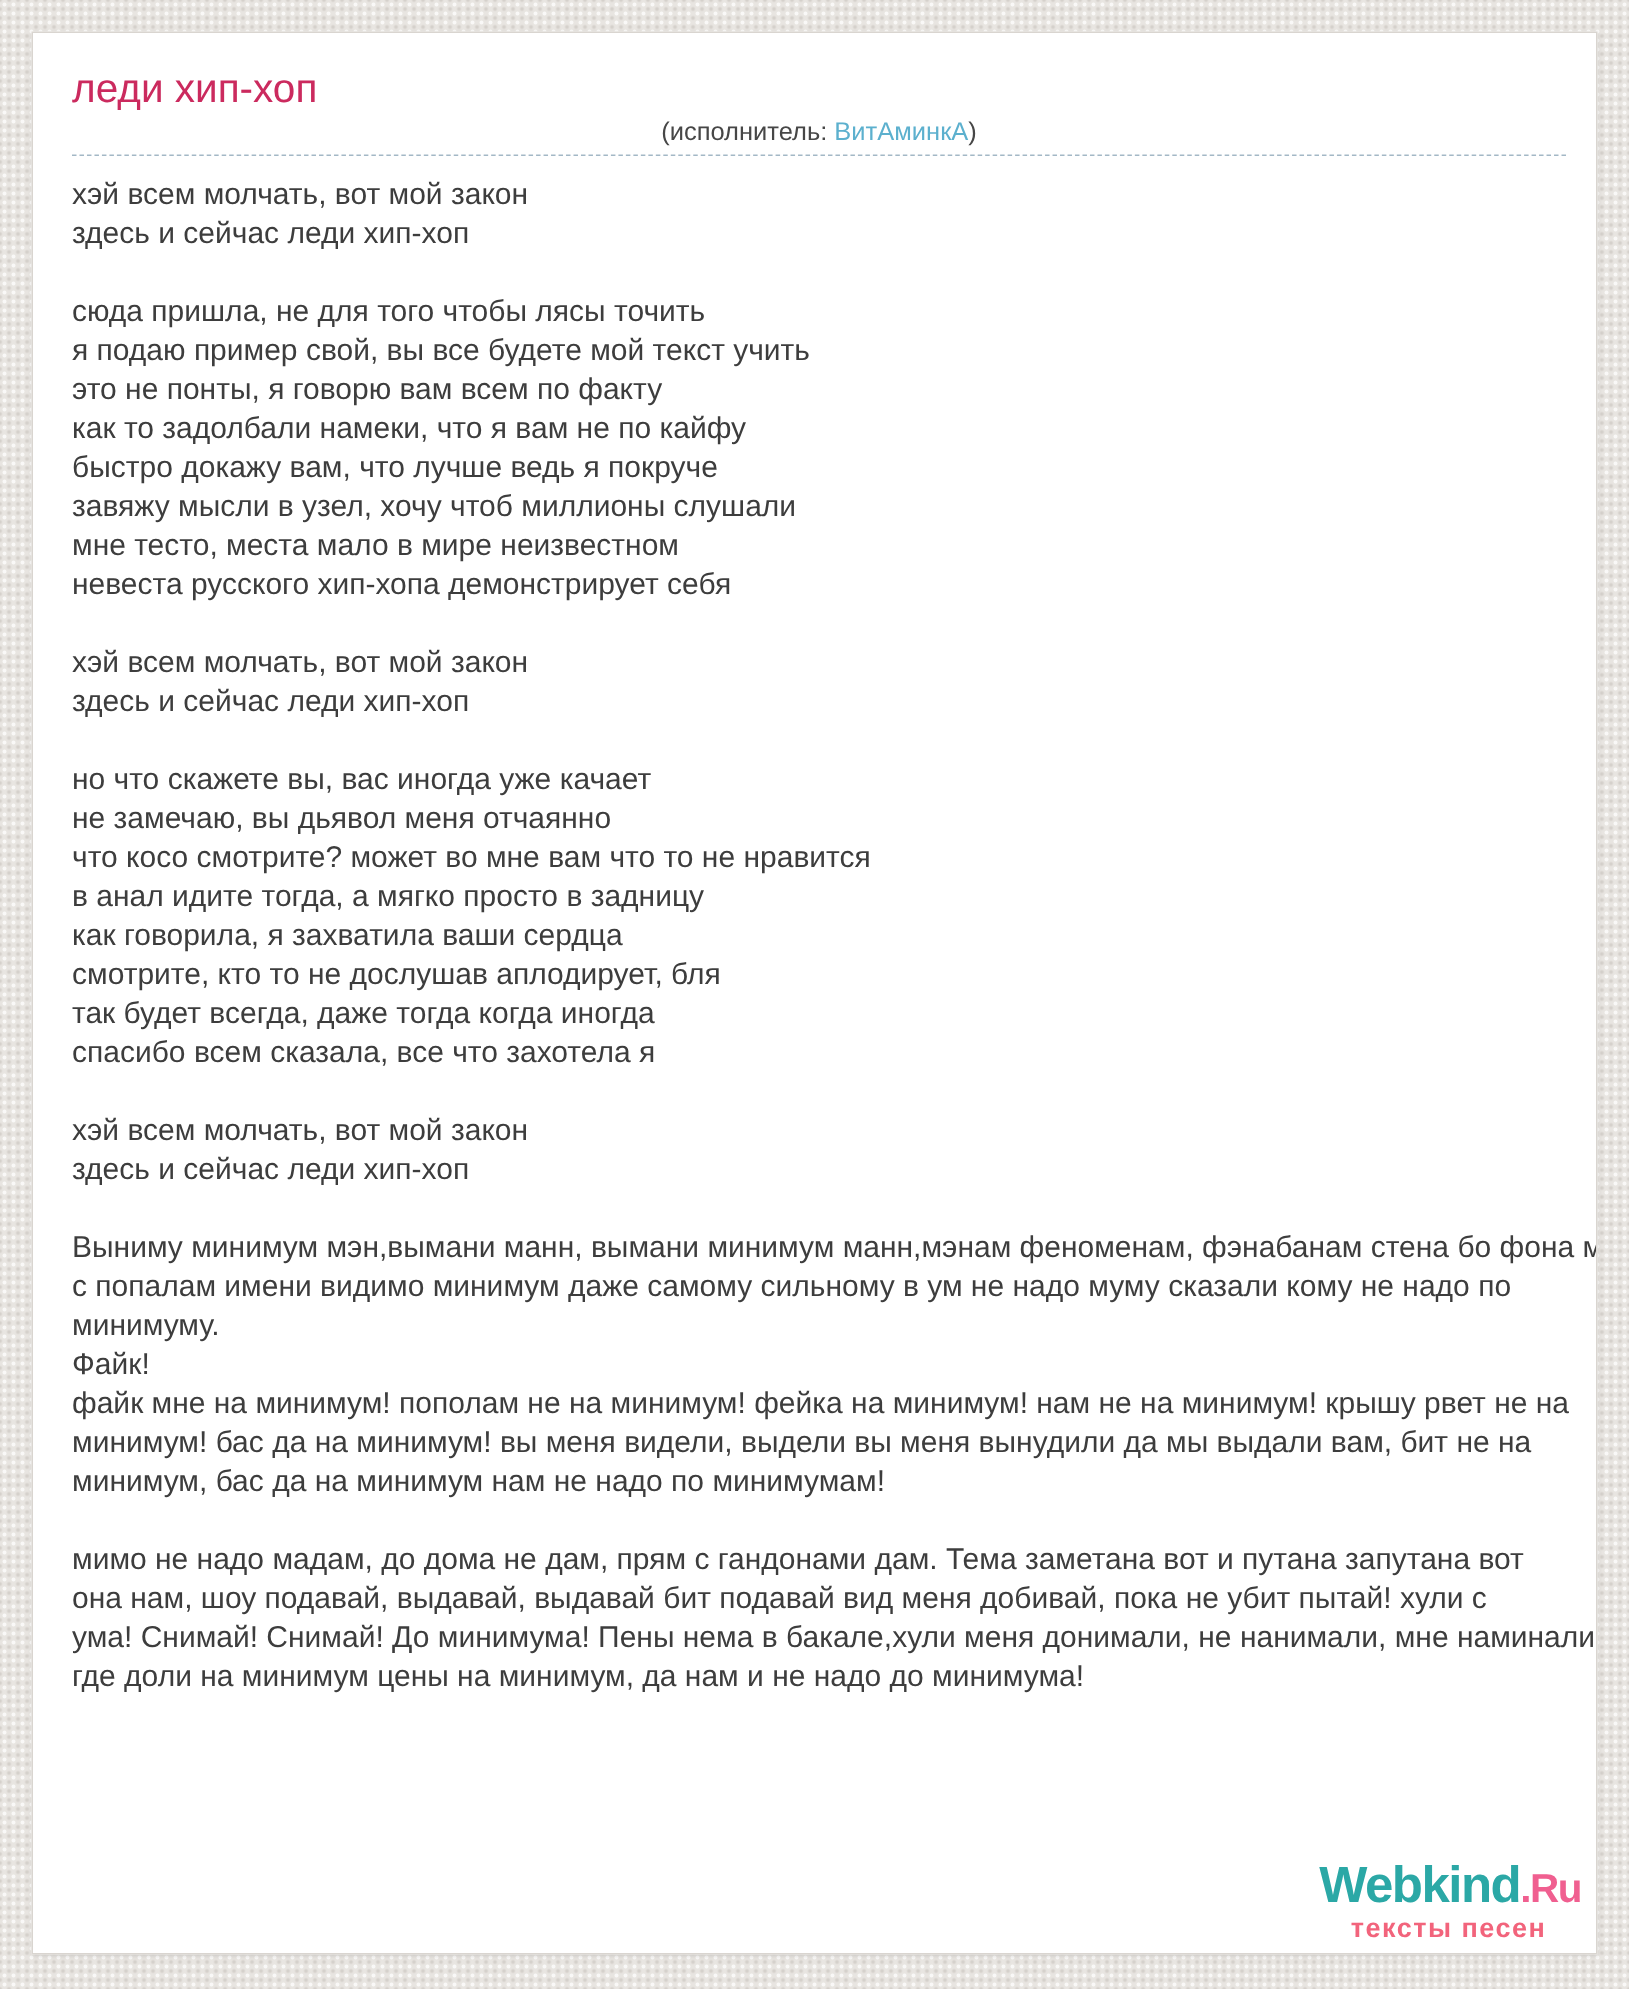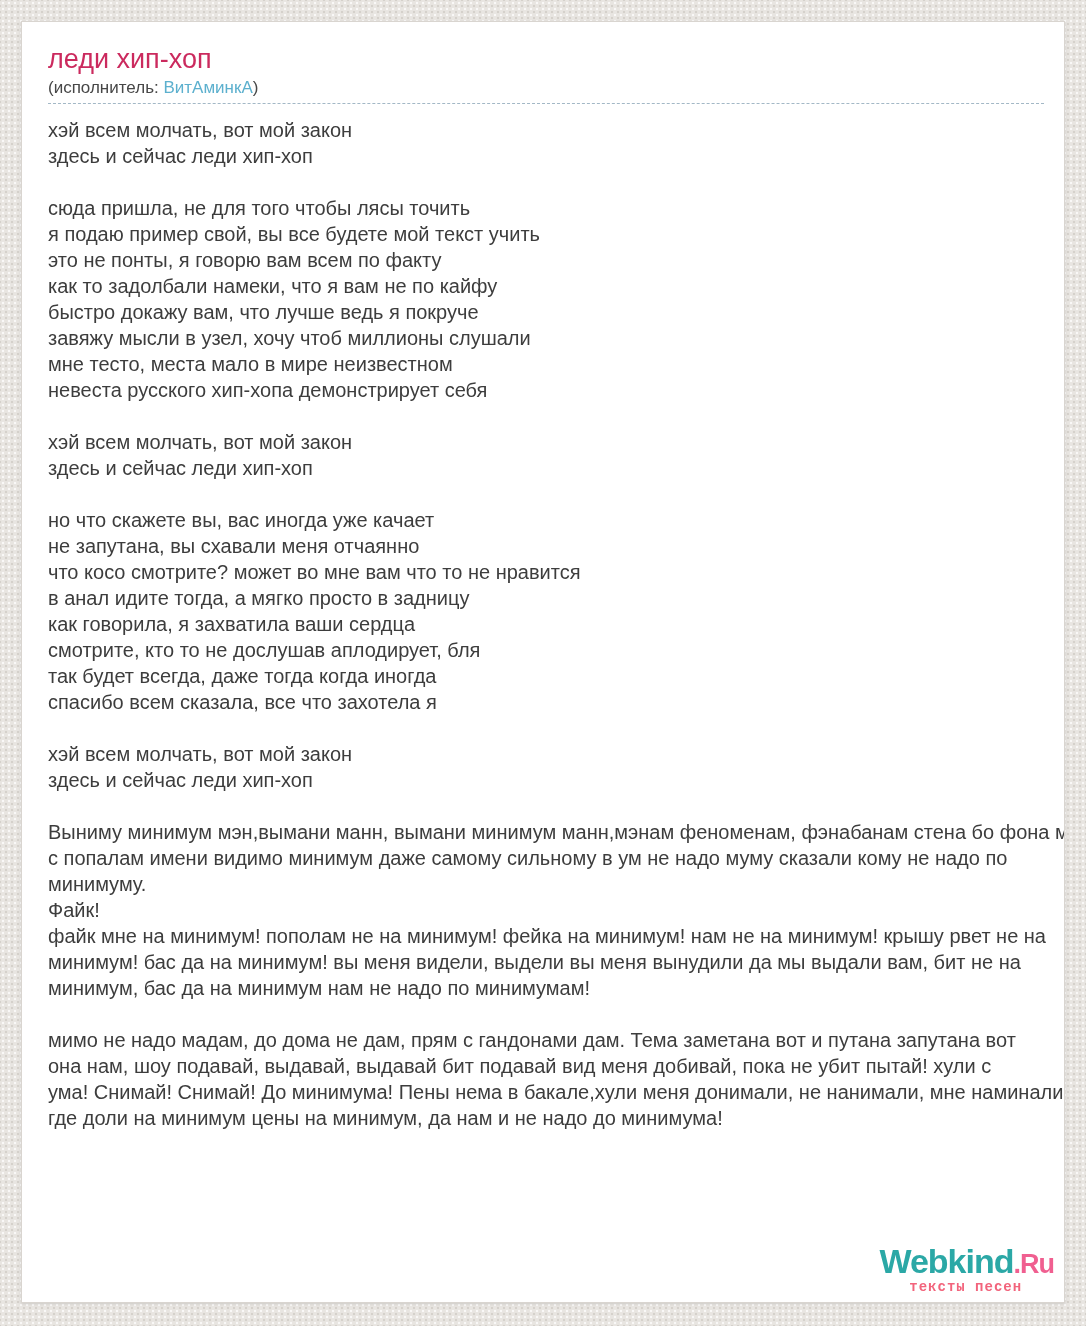--- a/index.html
+++ b/index.html
@@ -24,39 +24,39 @@
     padding:22px 4px 0 26px;
     overflow:hidden;
   }
   .page-header{border-bottom:1px dashed #a3b8c6;padding-bottom:5px;margin-right:16px;}
   h1.song-title{
     margin:0;padding:0;
     font-size:27px;line-height:31px;font-weight:400;
     color:#cb2a5e;
   }
   .subtitle{
-    font-size:17px;line-height:21px;color:#474747;margin-top:2px;
+    font-size:17px;line-height:21px;color:#474747;margin-top:2px;text-align:center;
   }
   .artist-link{color:#5cb0ce;text-decoration:none;cursor:pointer;}
   .lyrics{margin-top:13px;font-size:20px;line-height:26px;color:#3d3d3d;}
   .stanza{margin:0 0 26px 0;}
   .line{white-space:nowrap;}
   .logo{
     position:absolute;right:10px;bottom:8px;
     text-align:center;line-height:1;cursor:pointer;
   }
   .logo .brand{
     font-size:34px;font-weight:700;color:#2ba8a6;letter-spacing:-1px;
   }
   .logo .domain{
     font-size:27px;font-weight:700;color:#f05f90;letter-spacing:-1px;
   }
   .logo .tagline{
-    display:block;font-size:14px;font-weight:700;color:#f2647c;
-    letter-spacing:1px;margin-top:2px;padding-right:2px;font-family:Liberation Mono, monospace;
+    display:block;font-size:18px;font-weight:700;color:#f2647c;
+    letter-spacing:1px;margin-top:2px;padding-right:2px;
   }
 </style>
 </head>
 <body>
 
 <div class="panel">
 
   <div class="page-header">
     <h1 class="song-title">леди хип-хоп</h1>
     <div class="subtitle"><span>(исполнитель: </span><a class="artist-link">ВитАминкА</a><span>)</span></div>
@@ -76,21 +76,21 @@
         <div class="line">завяжу мысли в узел, хочу чтоб миллионы слушали</div>
         <div class="line">мне тесто, места мало в мире неизвестном</div>
         <div class="line">невеста русского хип-хопа демонстрирует себя</div>
       </div>
       <div class="stanza">
         <div class="line">хэй всем молчать, вот мой закон</div>
         <div class="line">здесь и сейчас леди хип-хоп</div>
       </div>
       <div class="stanza">
         <div class="line">но что скажете вы, вас иногда уже качает</div>
-        <div class="line">не запутана, вы схавали меня отчаянно</div>
+        <div class="line">не замечаю, вы дьявол меня отчаянно</div>
         <div class="line">что косо смотрите? может во мне вам что то не нравится</div>
         <div class="line">в анал идите тогда, а мягко просто в задницу</div>
         <div class="line">как говорила, я захватила ваши сердца</div>
         <div class="line">смотрите, кто то не дослушав аплодирует, бля</div>
         <div class="line">так будет всегда, даже тогда когда иногда</div>
         <div class="line">спасибо всем сказала, все что захотела я</div>
       </div>
       <div class="stanza">
         <div class="line">хэй всем молчать, вот мой закон</div>
         <div class="line">здесь и сейчас леди хип-хоп</div>

